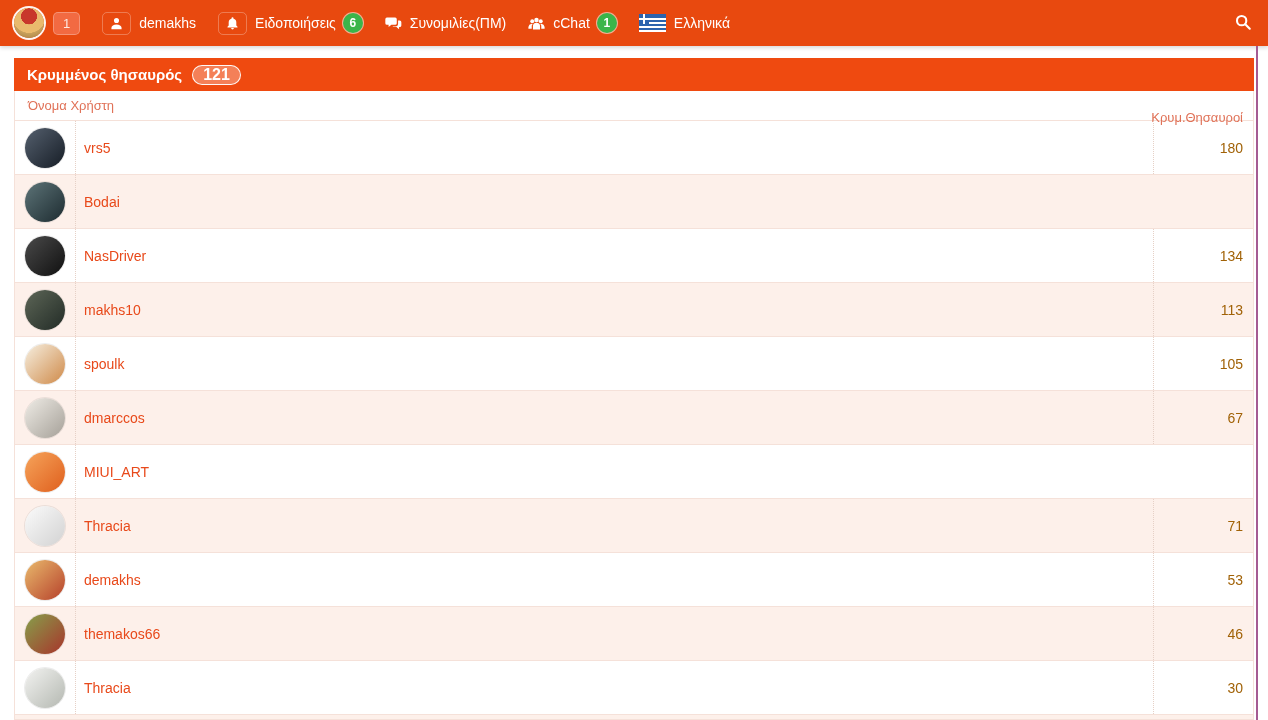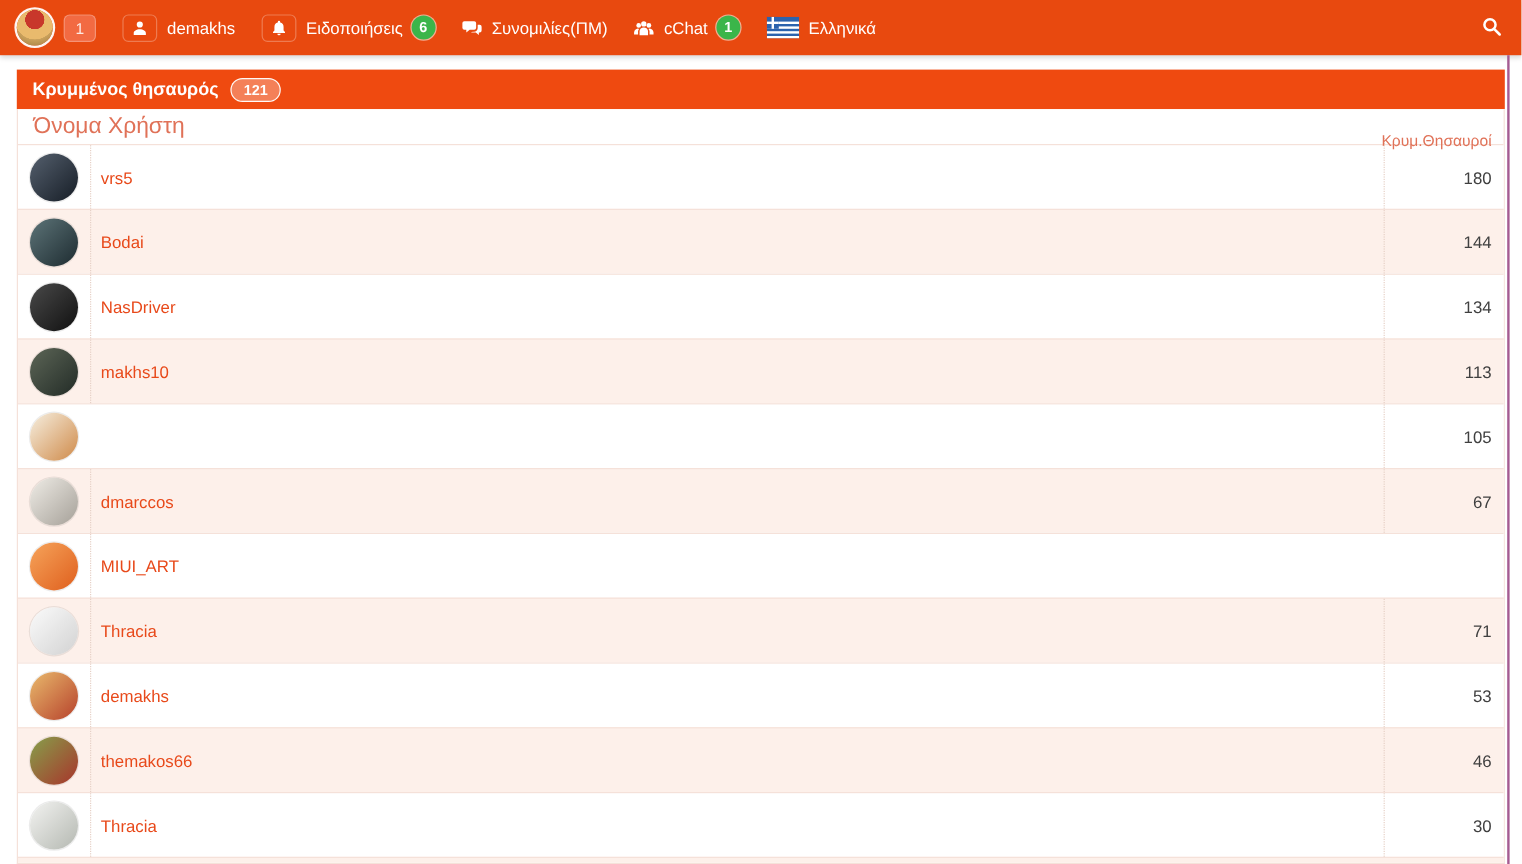--- a/index.html
+++ b/index.html
@@ -73,33 +73,33 @@
   .panel-header {
     height: 33px; background: #ef4a10;
     display: flex; align-items: center;
     padding: 0 13px;
   }
   .panel-title { color: #ffffff; font-weight: bold; font-size: 15px; }
   .panel-count {
     margin-left: 10px;
     background: rgba(255,255,255,.30);
     border: 1px solid rgba(255,255,255,.95);
-    color: #ffffff; font-weight: bold; font-size: 12px;
+    color: #ffffff; font-weight: bold; font-size: 16px;
     border-radius: 11px; padding: 1px 10px; line-height: 16px;
   }
 
   .table {
     border: 1px solid #f5e1d9; border-top: none;
     background: #ffffff;
   }
   .thead { display: flex; height: 29px; }
   .th-user {
     flex: 1; display: flex; align-items: center;
     padding-left: 13px;
-    color: #e07258; font-size: 19px;
+    color: #e07258; font-size: 13px;
   }
   .th-val {
     width: 100px; display: flex; align-items: center; justify-content: flex-end;
     padding-right: 10px;
     color: #e07258; font-size: 13px;
     border-left: 1px dotted #e6d0c6;
     margin-top: 24px;
   }
 
   .row { display: flex; height: 54px; border-top: 1px solid #f5e1d9; background: #ffffff; justify-content: space-between; }
@@ -117,21 +117,21 @@
     flex: 1; display: flex; align-items: center;
     padding-left: 8px;
     border-left: 1px dotted #e6d0c6;
   }
   .username { color: #e8491a; font-size: 14px; text-decoration: none; cursor: pointer; }
   .cell-value {
     width: 100px; flex: 0 0 100px;
     display: flex; align-items: center; justify-content: flex-end;
     padding-right: 10px;
     border-left: 1px dotted #e6d0c6;
-    color: #404040; font-size: 14px;
+    color: #a16207; font-size: 14px;
   }
   .row-partial { height: 5px; border-top: 1px solid #f5e1d9; background: #fdf0ea; }
 
   .edge-line {
     position: fixed; left: 1256px; top: 46px; bottom: 0;
     width: 2px; background: #a55b92;
   }
 </style>
 </head>
 <body>
@@ -234,23 +234,20 @@
     </div>
   </div>
 
   <div class="row">
     <div class="cell-avatar">
       <span class="avatar" style="background: linear-gradient(135deg, rgb(93, 116, 120), rgb(29, 43, 48));"></span>
     </div>
     <div class="cell-name">
       <a class="username">Bodai</a>
     </div>
-    <div class="cell-value">
-      <span class="value">144</span>
-    </div>
   </div>
 
   <div class="row">
     <div class="cell-avatar">
       <span class="avatar" style="background: linear-gradient(135deg, rgb(74, 74, 74), rgb(16, 16, 16));"></span>
     </div>
     <div class="cell-name">
       <a class="username">NasDriver</a>
     </div>
     <div class="cell-value">
@@ -266,20 +263,23 @@
       <a class="username">makhs10</a>
     </div>
     <div class="cell-value">
       <span class="value">113</span>
     </div>
   </div>
 
   <div class="row">
     <div class="cell-avatar">
       <span class="avatar" style="background: linear-gradient(135deg, rgb(246, 239, 224), rgb(207, 138, 73));"></span>
+    </div>
+    <div class="cell-name">
+      <a class="username">spoulk</a>
     </div>
     <div class="cell-value">
       <span class="value">105</span>
     </div>
   </div>
 
   <div class="row">
     <div class="cell-avatar">
       <span class="avatar" style="background: linear-gradient(135deg, rgb(239, 236, 230), rgb(165, 160, 152));"></span>
     </div>

